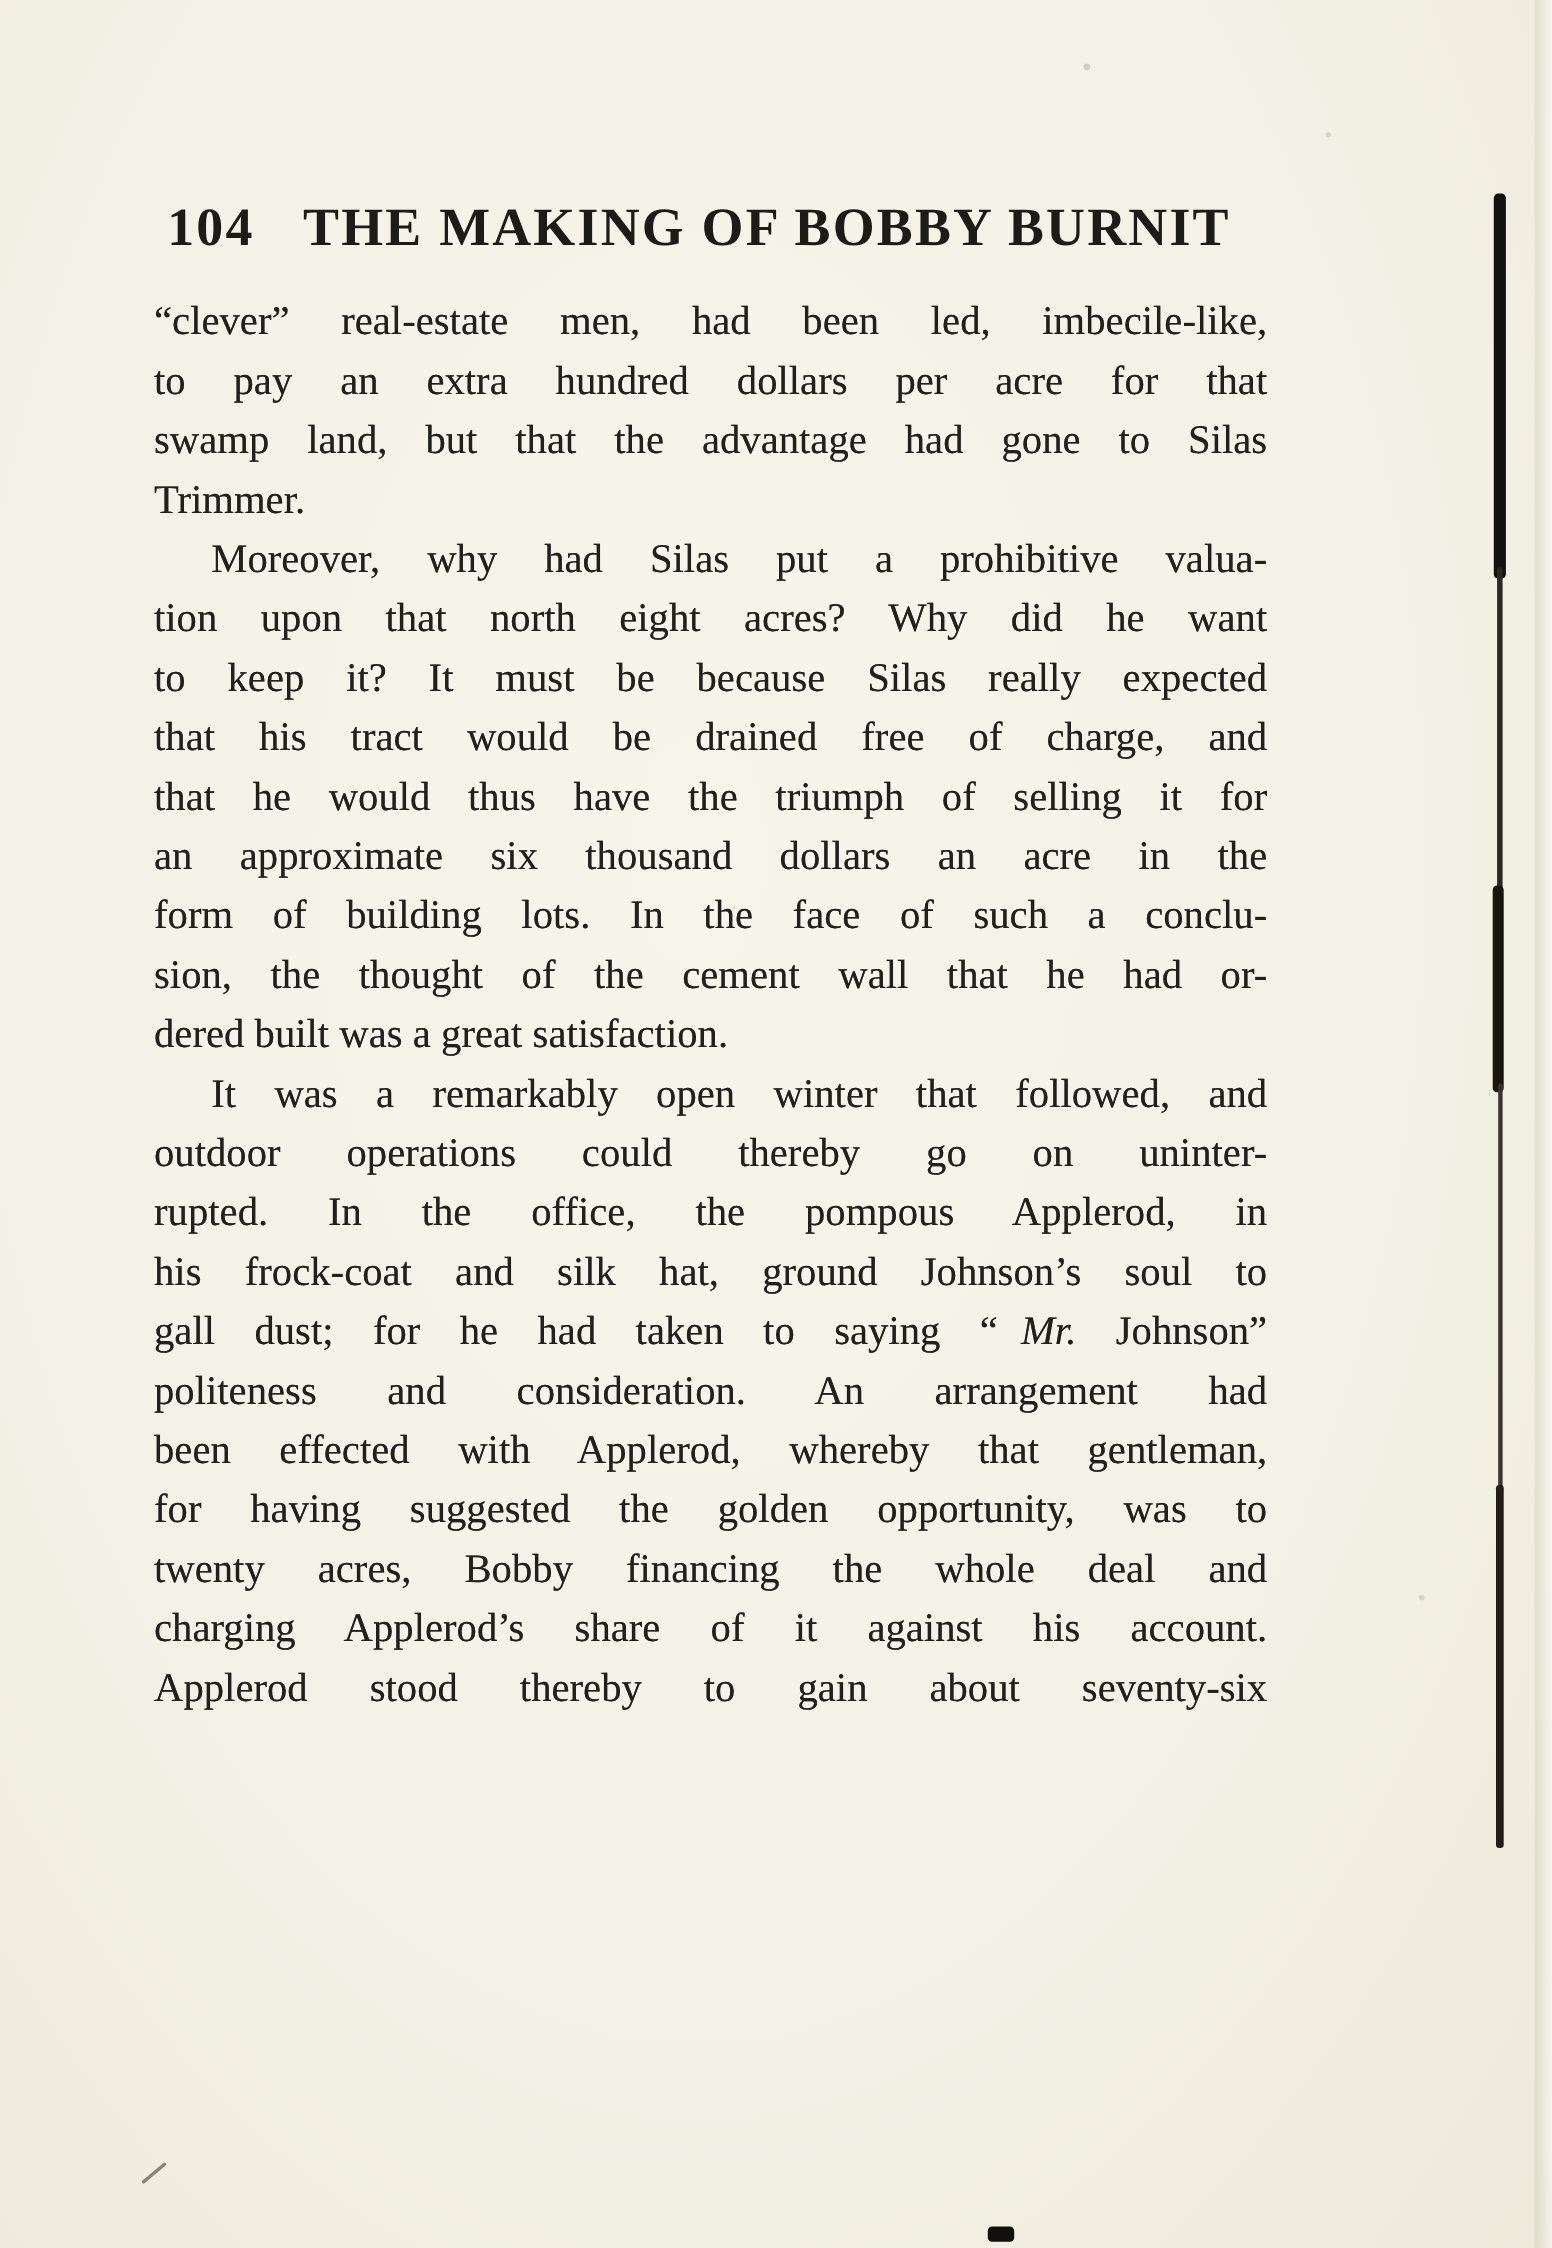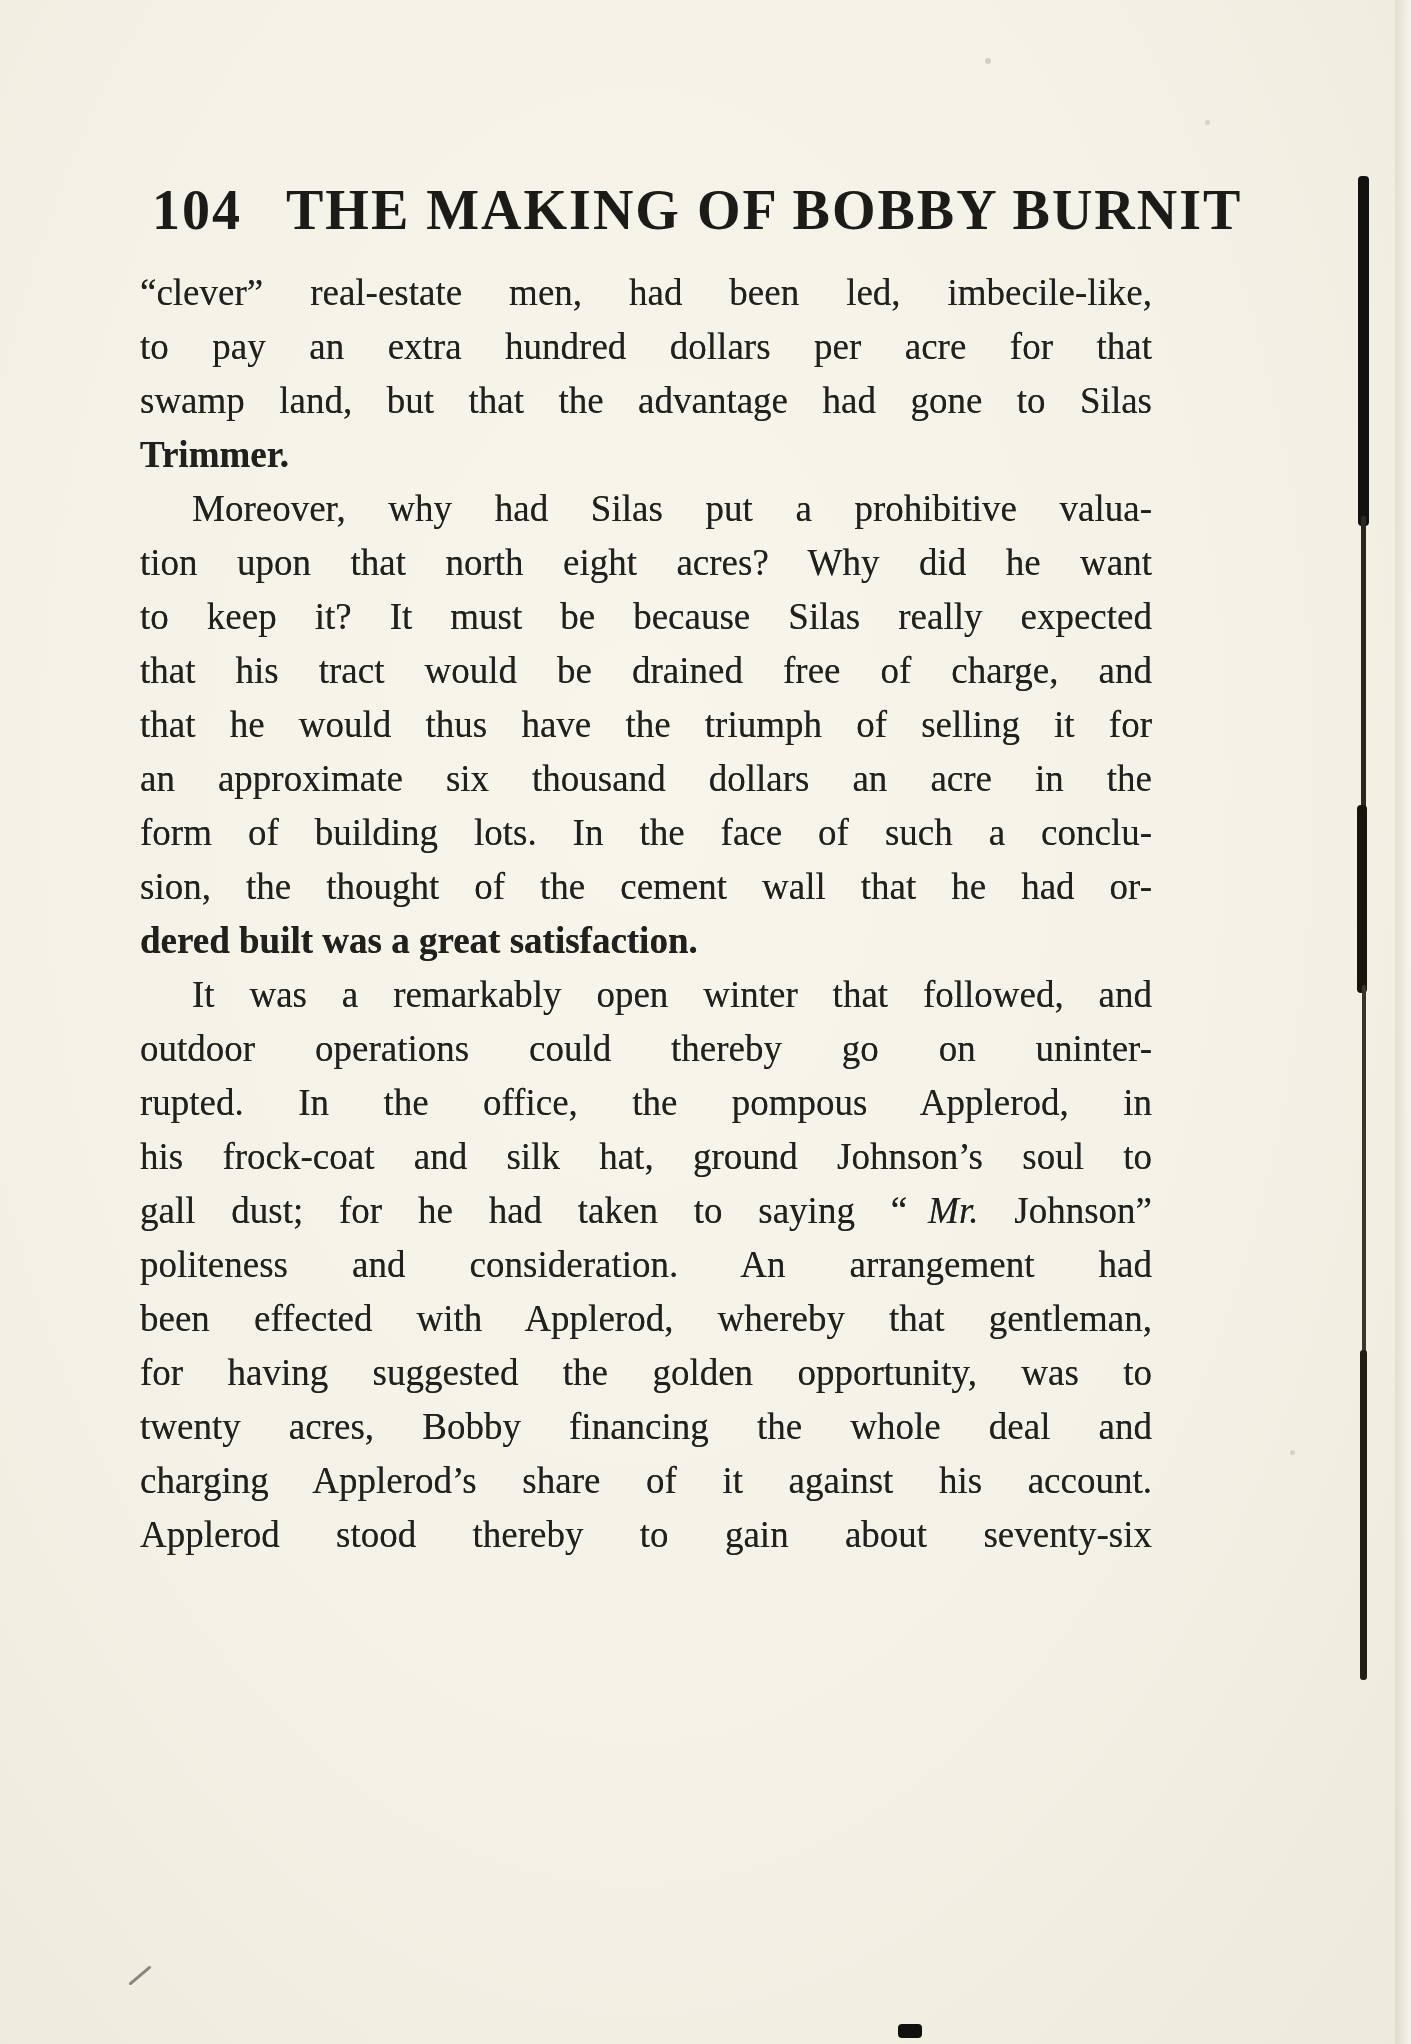--- a/index.html
+++ b/index.html
@@ -12,39 +12,39 @@
   }
   .page {
     position: absolute; inset: 0;
     background: radial-gradient(ellipse at 45% 38%, #f8f5eb 0%, #f4f1e6 55%, #edeadc 100%);
   }
   .header {
     position: absolute;
     top: 178px; left: 152px; width: 1012px;
     display: flex; align-items: baseline; gap: 44px;
     font-weight: bold;
-    font-size: 56px;
+    font-size: 49px;
     letter-spacing: 2px;
     color: #1c1b18;
     white-space: nowrap;
   }
   .body-text {
     position: absolute;
     top: 266px; left: 140px; width: 1012px;
     font-size: 37px;
     line-height: 54px;
     color: #21201d;
     text-shadow: 0 0 0.6px rgba(33,32,29,0.65);
   }
   .line {
     text-align: justify;
     text-align-last: justify;
     text-justify: inter-word;
   }
-  .line.lastline { text-align-last: left; font-weight: bold; }
+  .line.lastline { text-align-last: left; }
   .line.indent { text-indent: 52px; }
   .line i { font-style: italic; margin-left: 21px; }
 
   
   .artifact { position: absolute; pointer-events: none; }
   .bind1 { left: 1358px; top: 176px; width: 11px; height: 350px; background: #141210; border-radius: 4px; }
   .bind2 { left: 1361px; top: 516px; width: 5px;  height: 295px; background: #2b2721; border-radius: 2px; }
   .bind3 { left: 1357px; top: 805px; width: 10px; height: 188px; background: #18140e; border-radius: 4px; }
   .bind4 { left: 1362px; top: 985px; width: 4px;  height: 372px; background: #3a352c; border-radius: 2px; }
   .bind5 { left: 1360px; top: 1350px; width: 7px; height: 330px; background: #221e17; border-radius: 3px; }

